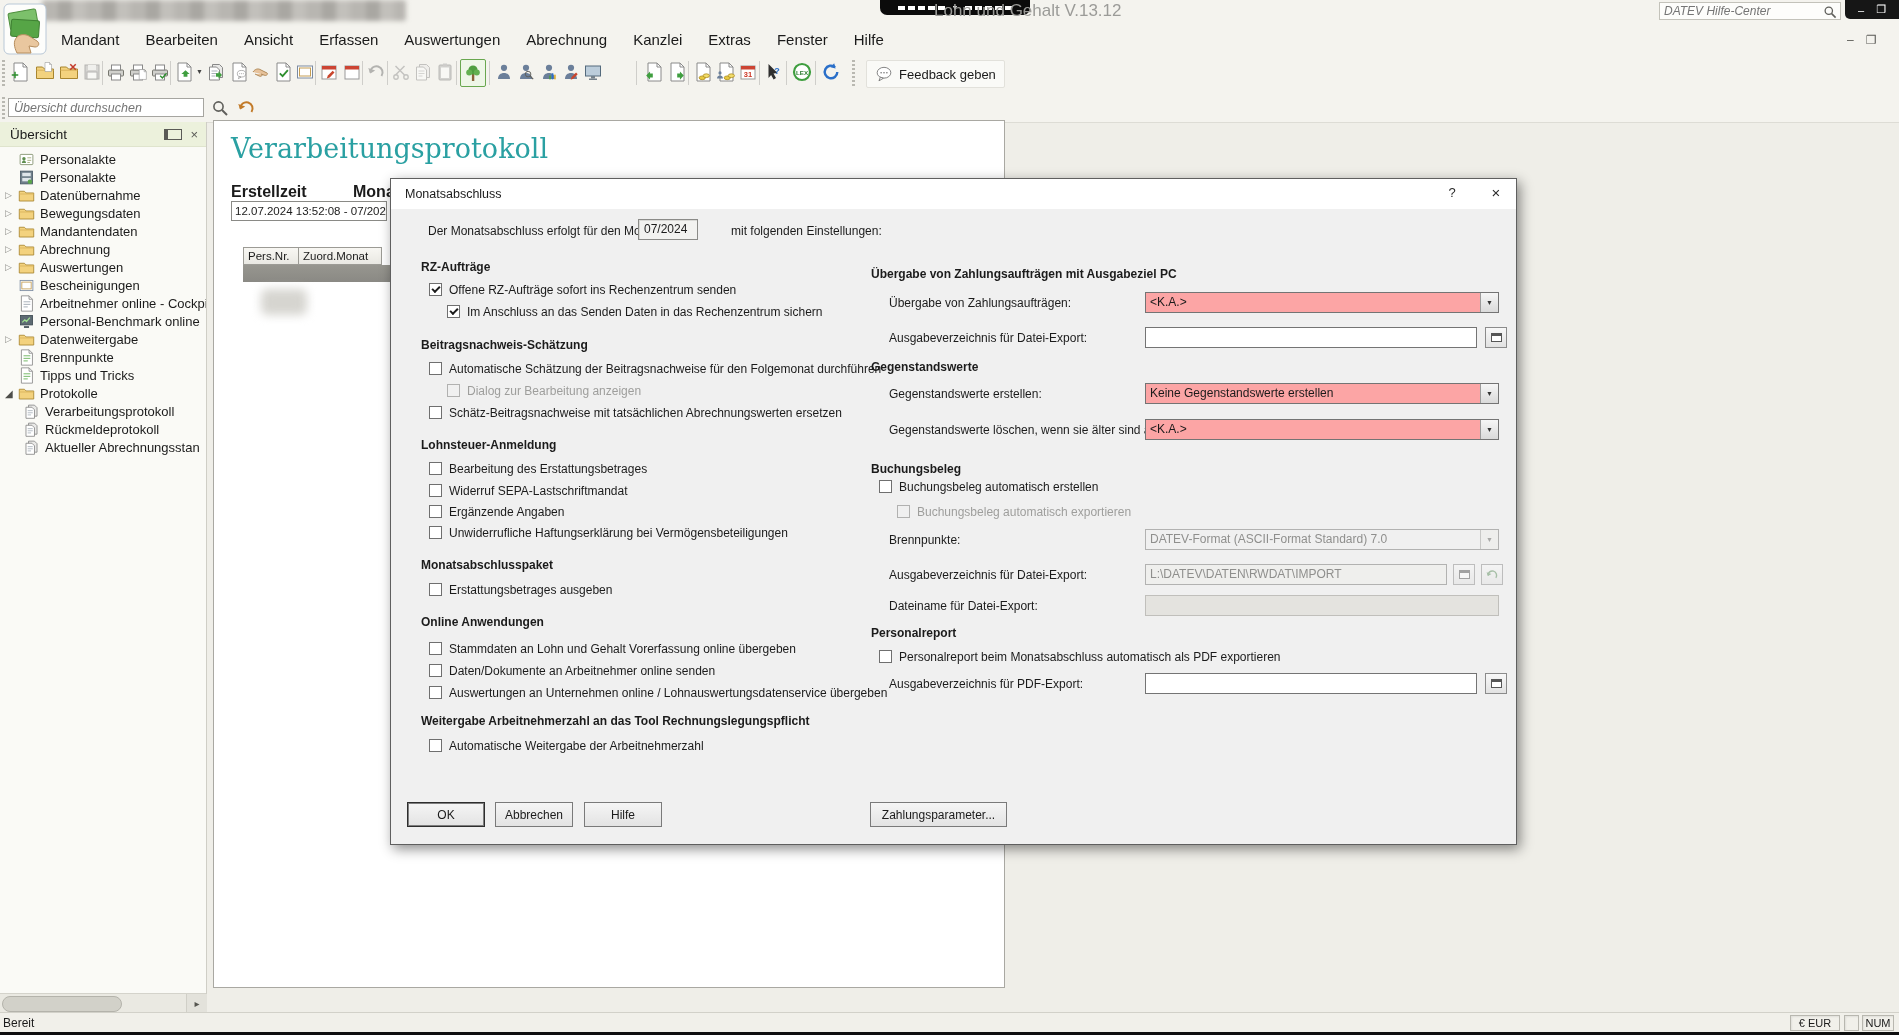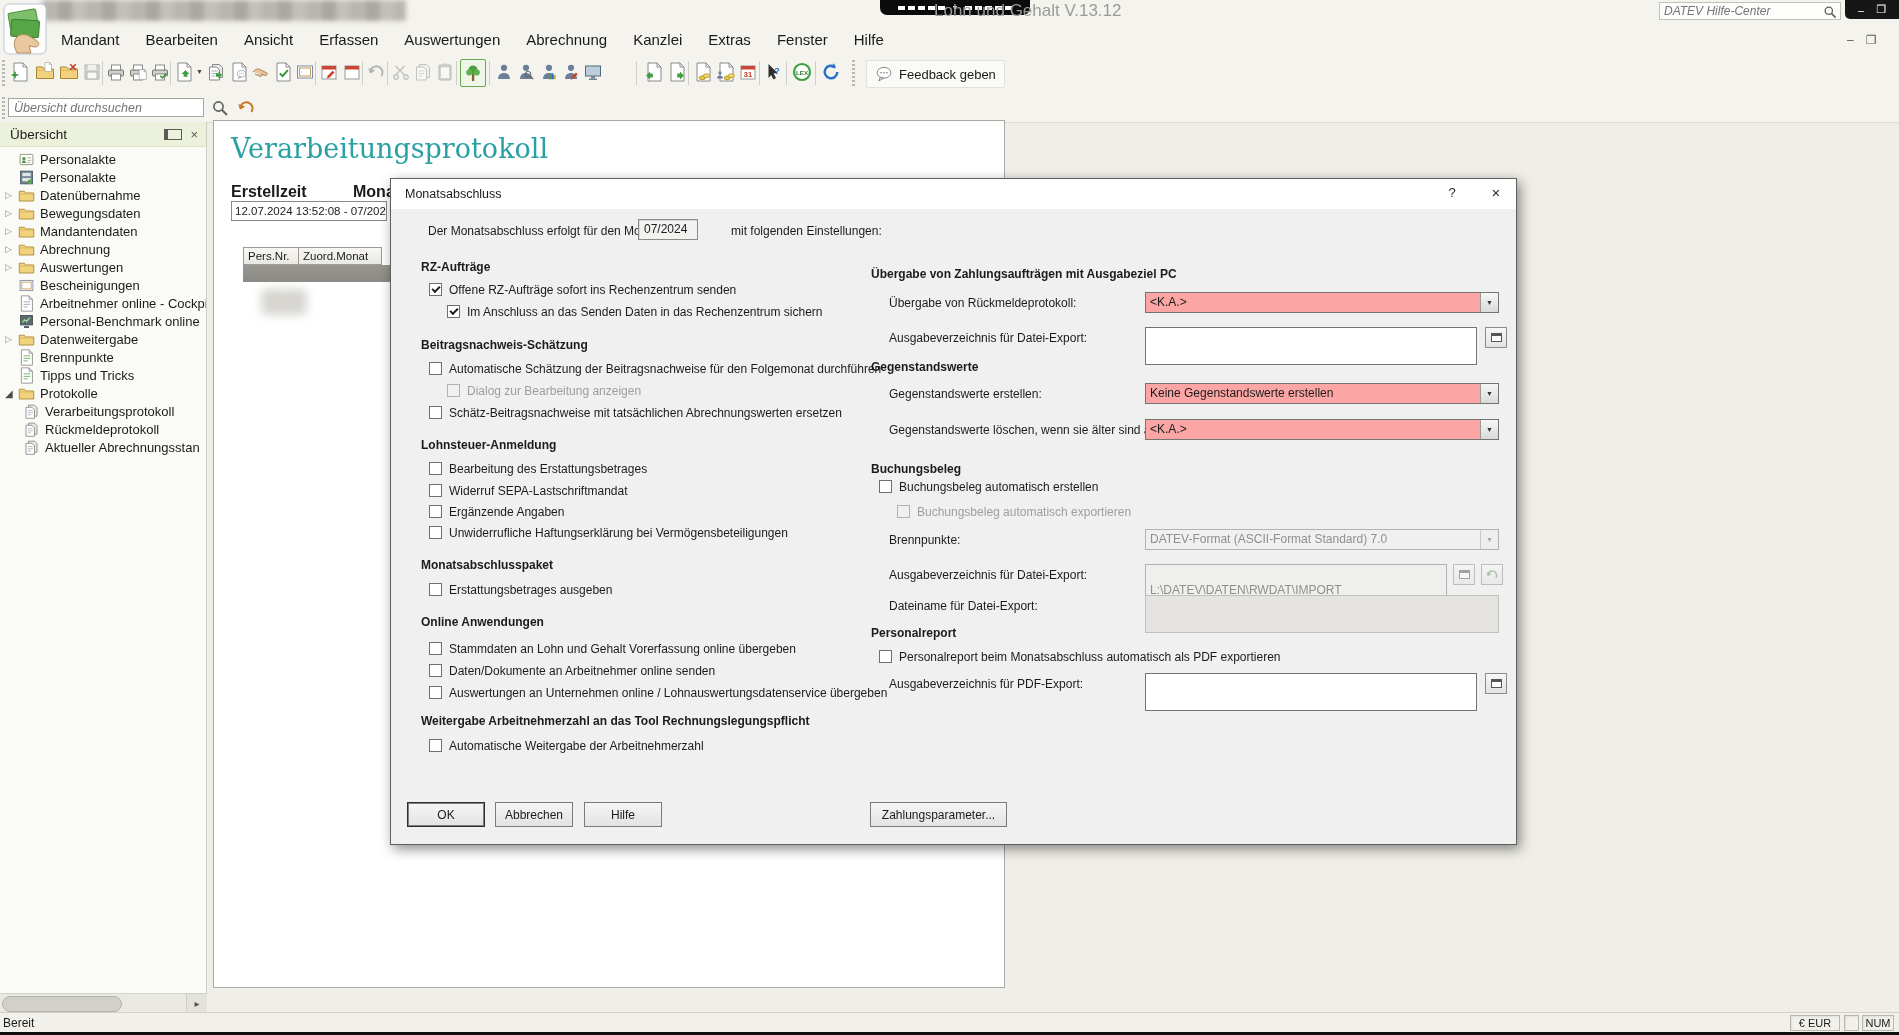--- a/index.html
+++ b/index.html
@@ -93,21 +93,21 @@
   .cbl.dis{color:#9e9e9c}
   .rlabel{position:absolute;font-size:12px;white-space:nowrap}
   .dd{position:absolute;height:21px;background:#fca5a5;border:1px solid #747474;box-sizing:border-box;display:flex}
   .dd .val{flex:1;font-size:12px;padding:2px 4px;white-space:nowrap;overflow:hidden}
   .dd .dbtn{width:17px;background:linear-gradient(#f6f6f6,#dadada);border-left:1px solid #9b9b9b;
             display:flex;align-items:center;justify-content:center;font-size:7px;color:#333}
   .dd.dis{background:#f0f0f0;border-color:#b2b2b1}
   .dd.dis .val{color:#8f8f8d}
   .dd.dis .dbtn{background:#eeeeec;color:#a8a8a6;border-left-color:#c8c8c6}
   .tbx{position:absolute;height:21px;background:#fff;border:1px solid #747474;box-sizing:border-box;
-       font-size:12px;padding:18px 4px;white-space:nowrap;overflow:hidden}
+       font-size:12px;padding:2px 4px;white-space:nowrap;overflow:hidden}
   .tbx.dis{background:#efefed;border-color:#b2b2b1;color:#8f8f8d}
   .tbx.shaded{background:#e4e3df;border-color:#c0bfbb}
   #monthbox{position:absolute;left:247px;top:40px;width:60px;height:21px;box-sizing:border-box;background:#f2f2f0;
             border:1px solid #8b8b88;box-shadow:inset 1px 1px 0 #d9d9d6;font-size:12px;padding:2px 5px}
   .dtext{position:absolute;font-size:12px;white-space:nowrap}
   .sqbtn{position:absolute;width:22px;height:21px;background:linear-gradient(#f8f8f8,#e2e2e2);border:1px solid #8b8b8b;
          box-sizing:border-box;display:flex;align-items:center;justify-content:center}
   .sqbtn.dis{opacity:.5}
   .fico{width:11px;height:9px;background:#fff;border:1px solid #565656;border-top:3px solid #565656;box-sizing:border-box}
   .pbtn{position:absolute;height:25px;background:linear-gradient(#f5f5f5,#e3e3e3);border:1px solid #7a7a7a;
@@ -758,21 +758,21 @@
     <span class="cbl">Auswertungen an Unternehmen online / Lohnauswertungsdatenservice  übergeben</span>
   </div>
 
   <div class="dh" style="left:30px;top:535px">Weitergabe Arbeitnehmerzahl an das Tool Rechnungslegungspflicht</div>
   <div class="cbrow" style="left:38px;top:559px">
     <span class="cb"></span>
     <span class="cbl">Automatische Weitergabe der Arbeitnehmerzahl</span>
   </div>
 
   <div class="dh" style="left:480px;top:88px">Übergabe von Zahlungsaufträgen mit Ausgabeziel PC</div>
-  <div class="rlabel" style="left:498px;top:117px">Übergabe von Rückmeldeprotokoll:</div>
+  <div class="rlabel" style="left:498px;top:117px">Übergabe von Zahlungsaufträgen:</div>
   <div class="dd" style="left:754px;top:113px;width:354px">
     <span class="val">&lt;K.A.&gt;</span>
     <span class="dbtn">▼</span>
   </div>
   <div class="rlabel" style="left:498px;top:152px">Ausgabeverzeichnis für Datei-Export:</div>
   <div class="tbx" style="left:754px;top:148px;width:332px"></div>
   <div class="sqbtn" style="left:1094px;top:148px">
       <span class="fico"></span>
     </div>
 

